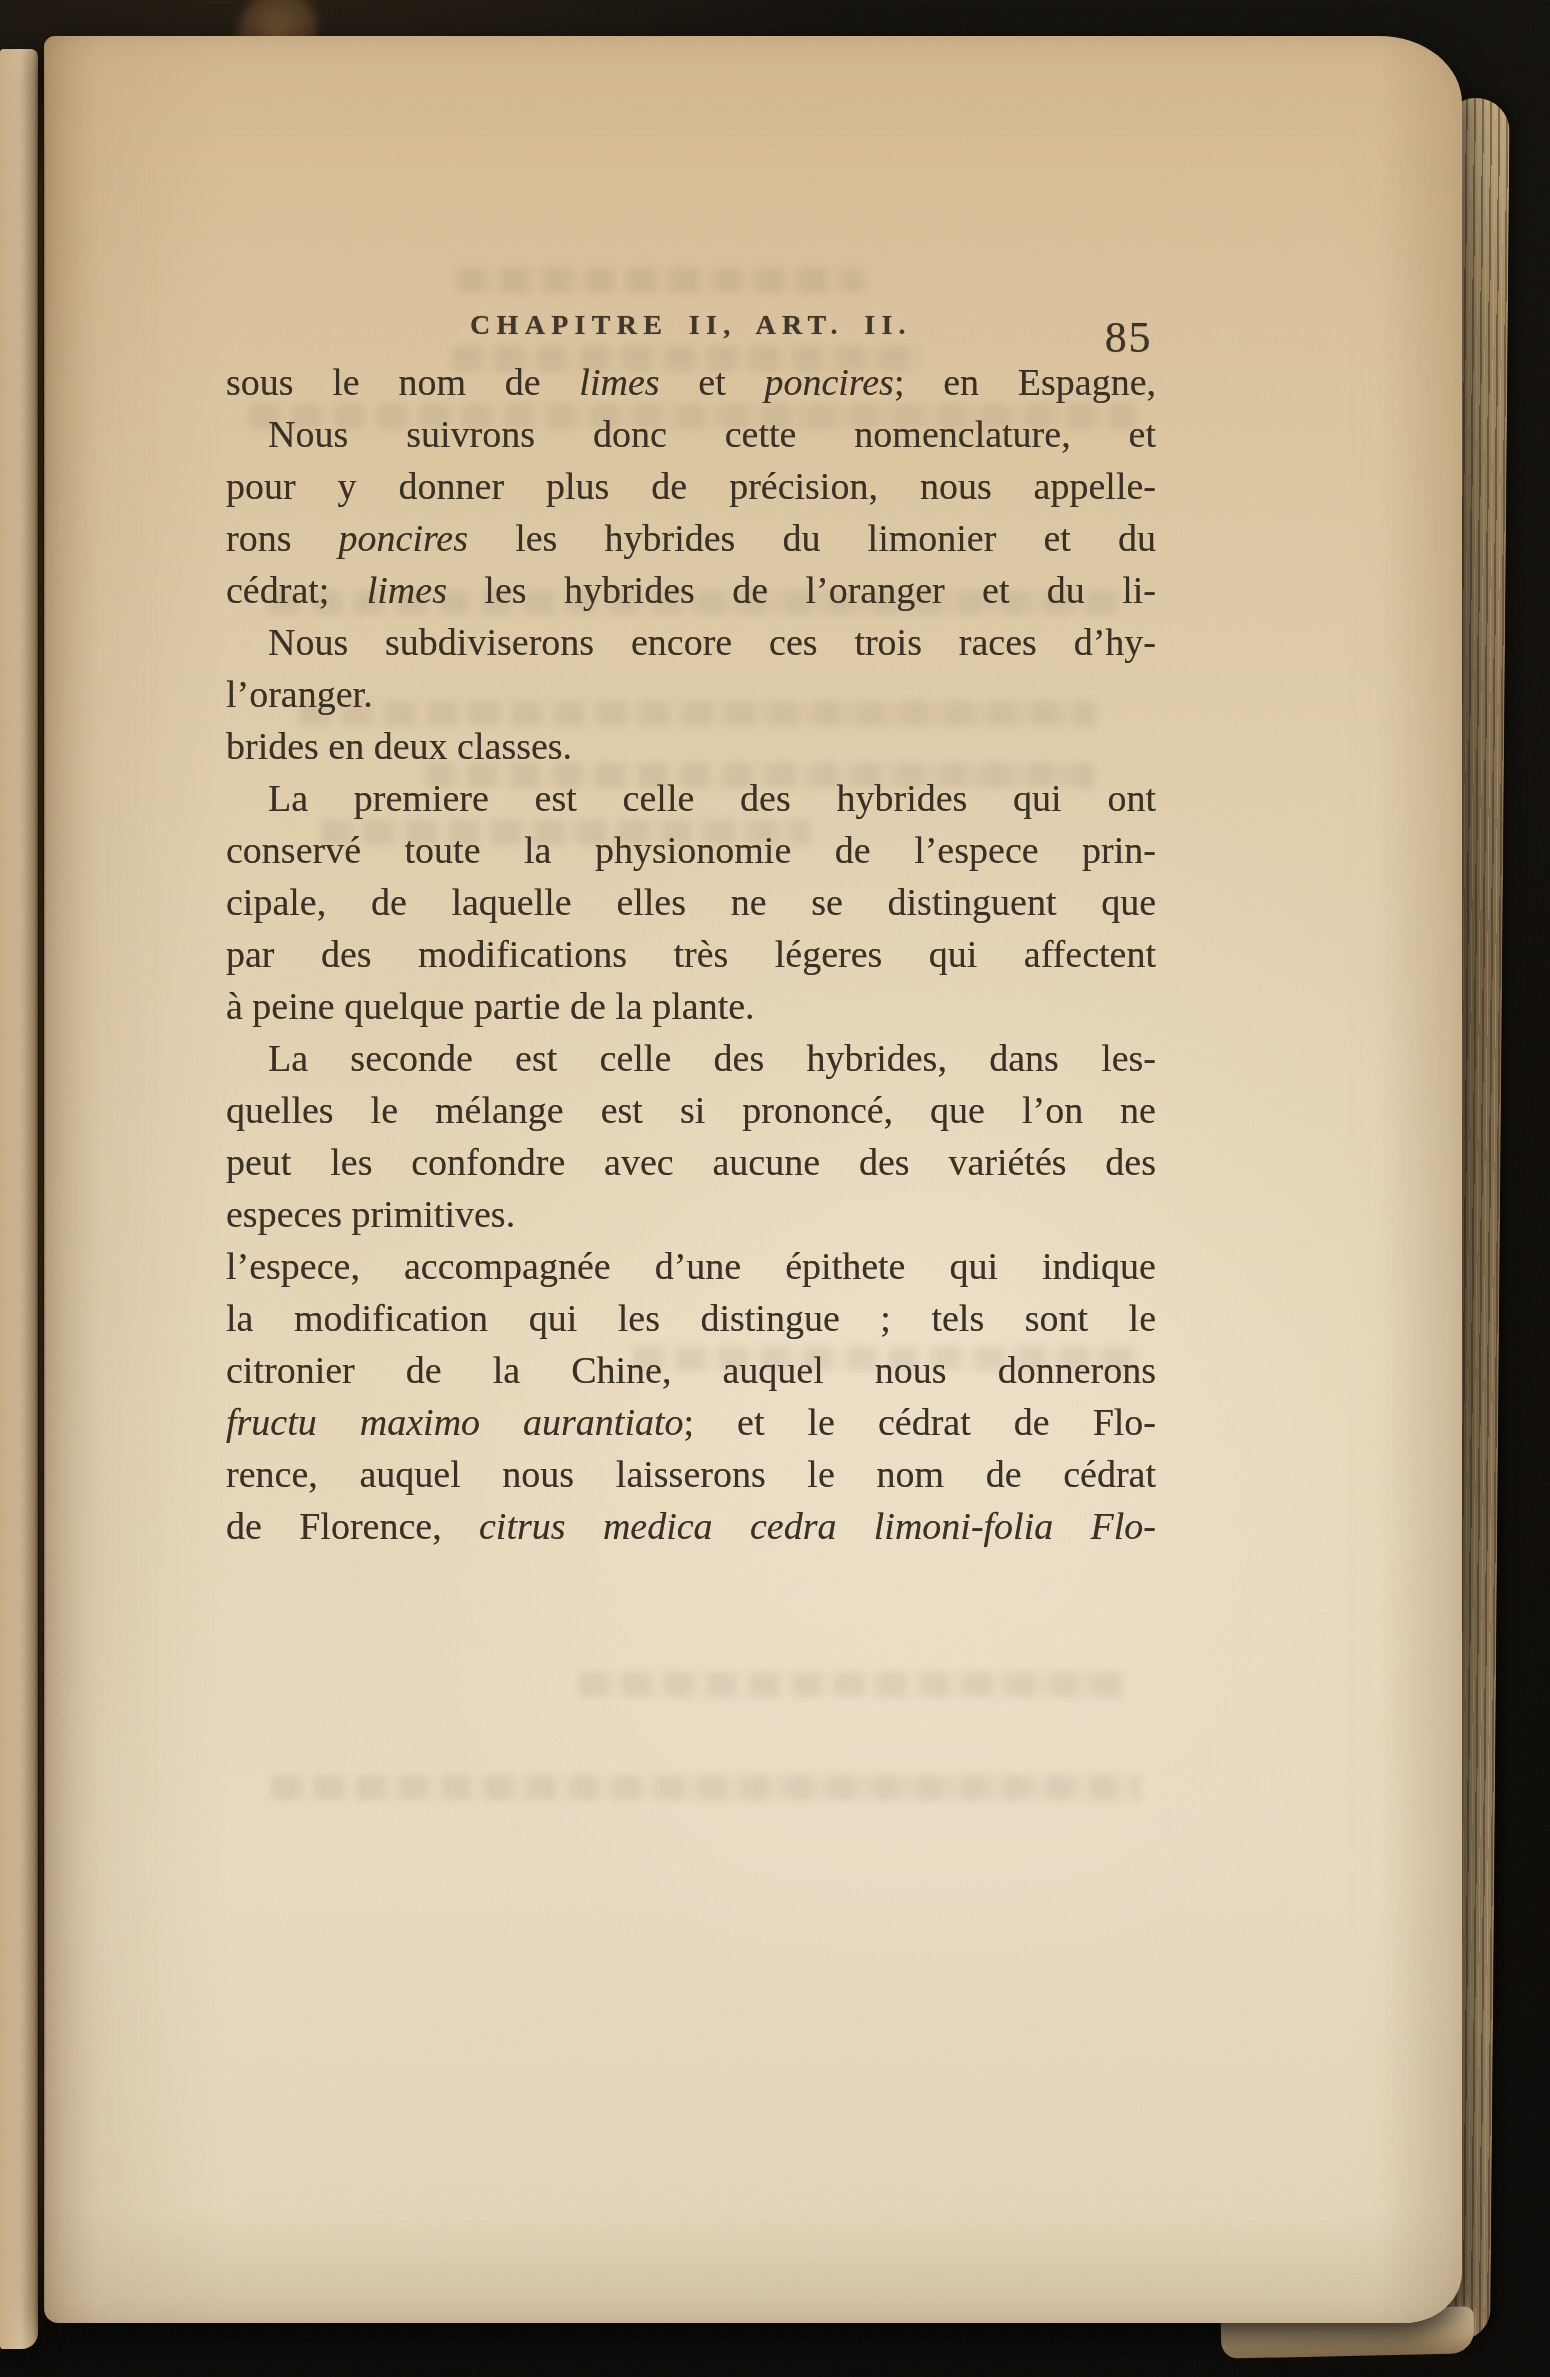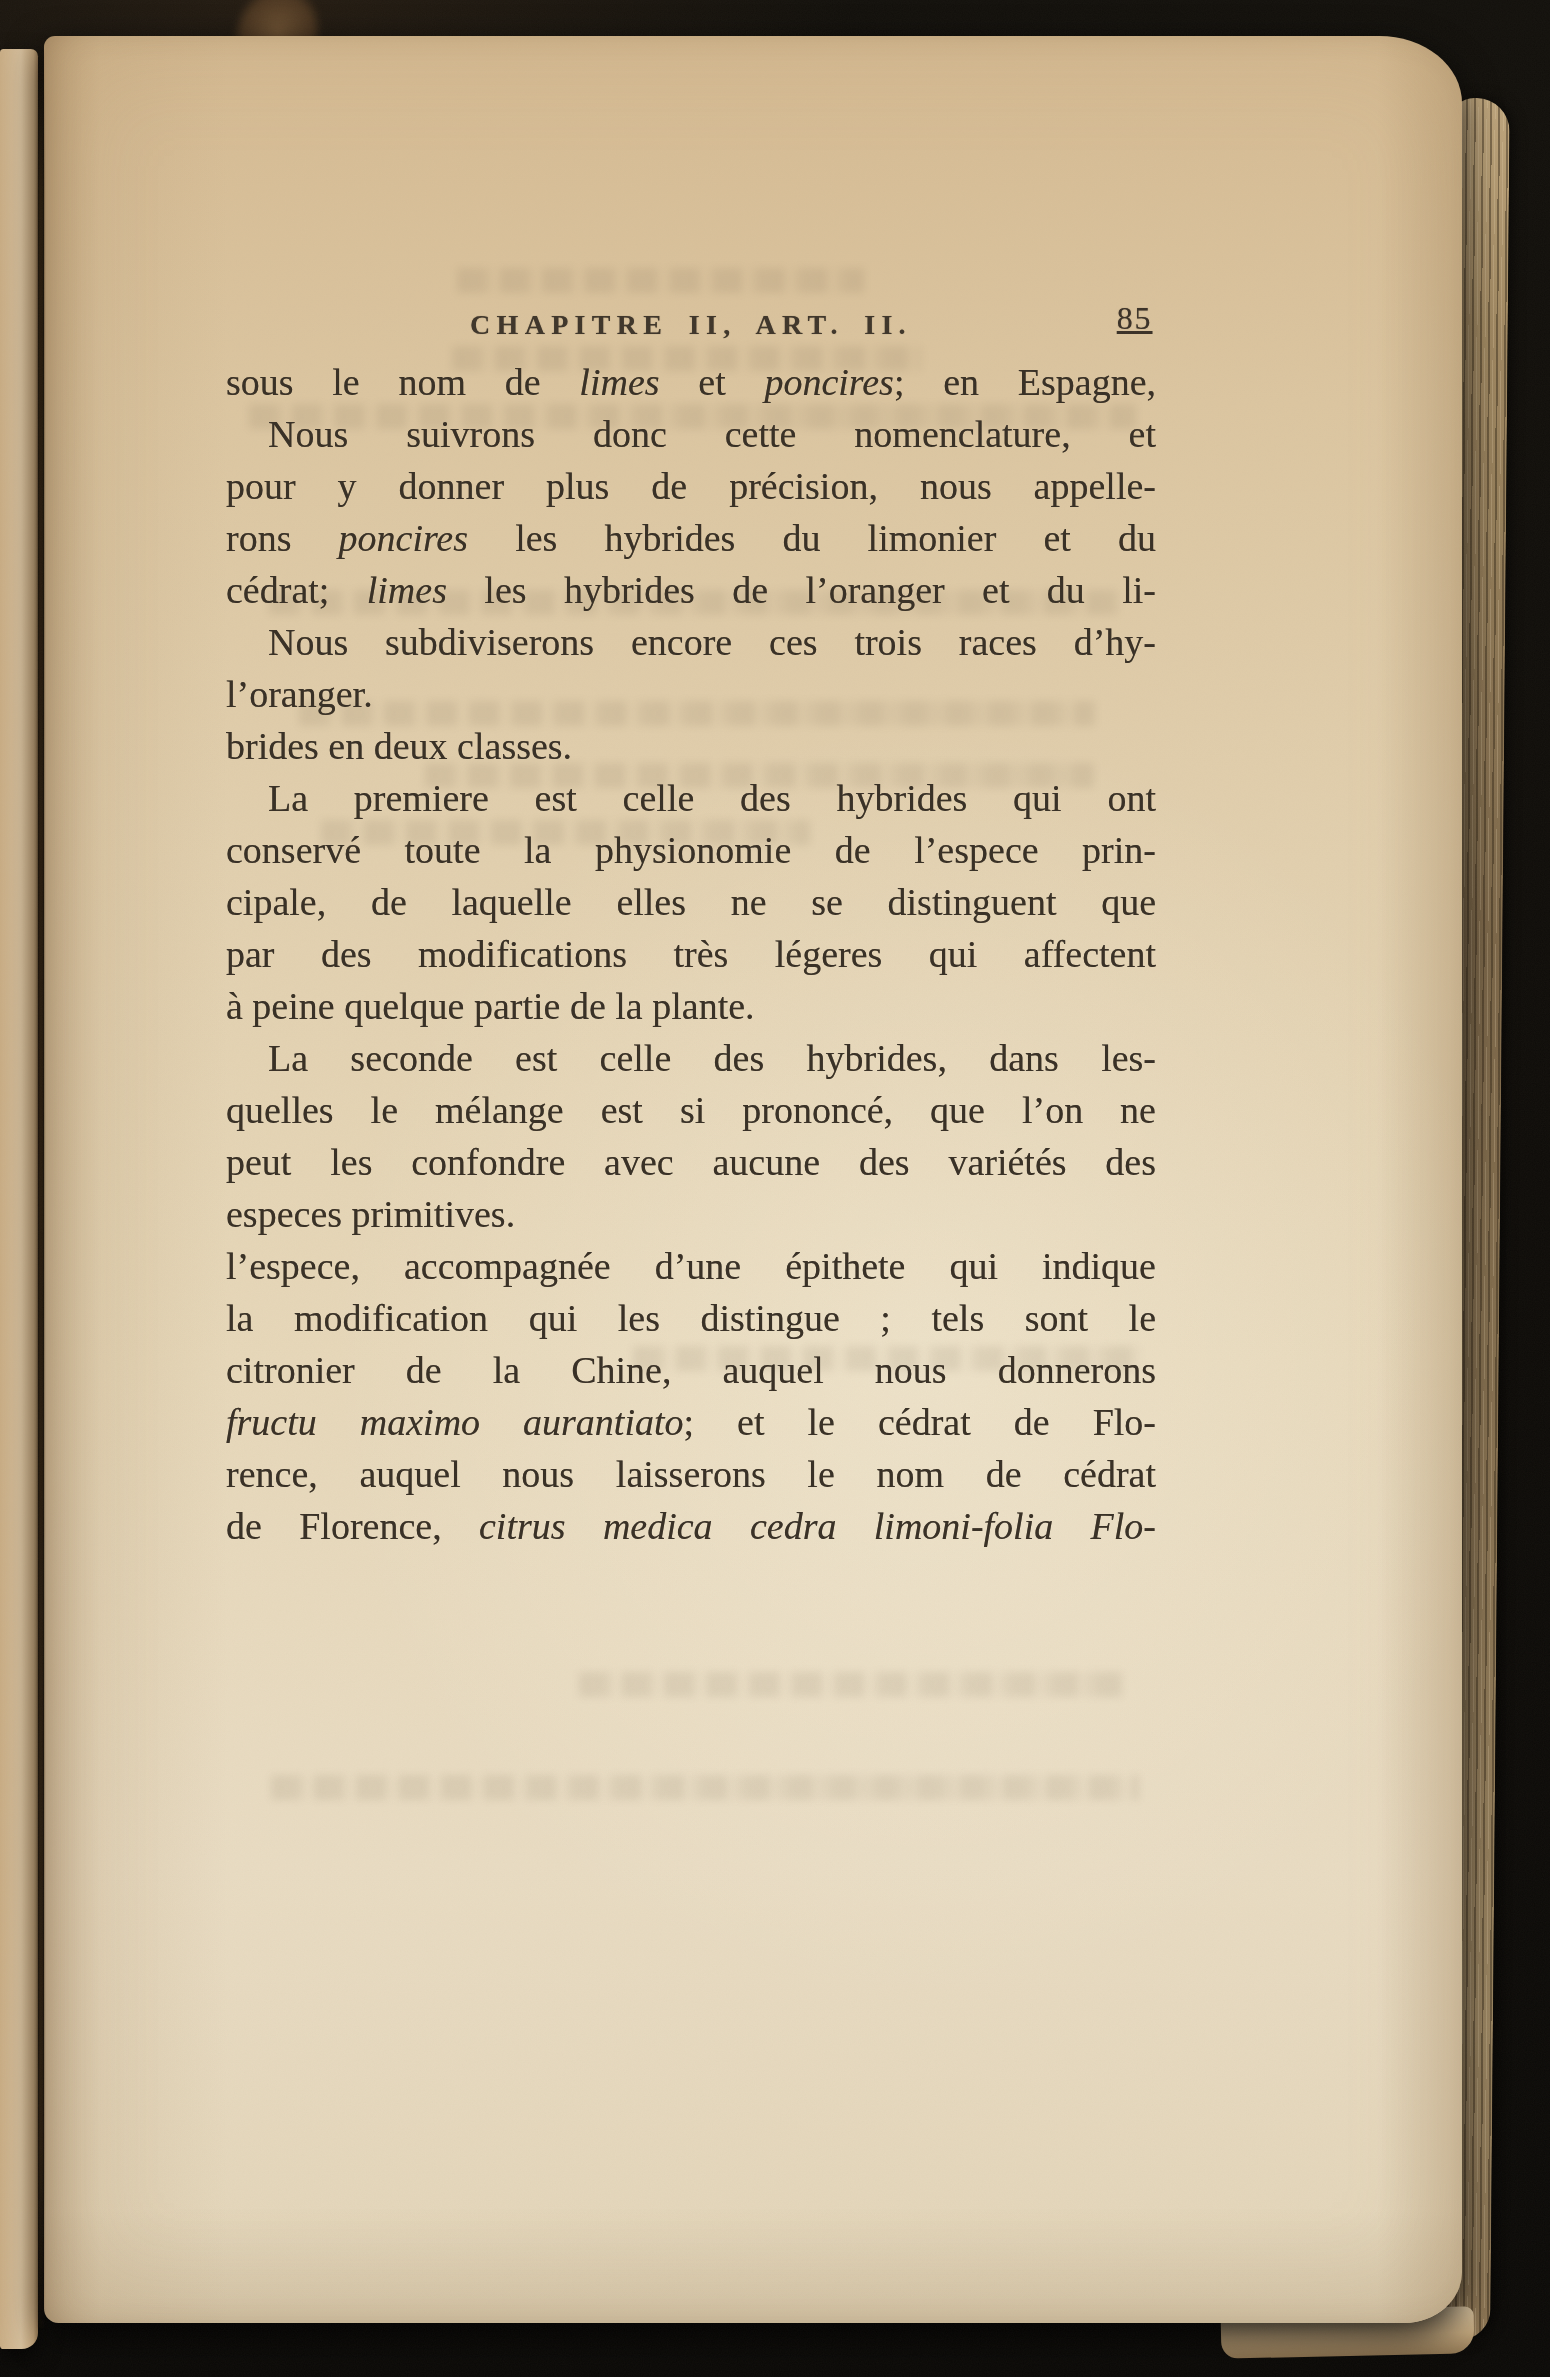--- a/index.html
+++ b/index.html
@@ -71,24 +71,23 @@
   }
 
   
   .header-row { position:absolute; left:226px; top:300px; width:930px; height:54px; }
   .chapter-title {
     position:absolute; left:0; right:0; top:9px; text-align:center;
     font-size:28px; font-weight:700; letter-spacing:6.3px; word-spacing:7.2px;
     color:#3e352a; text-shadow:0 0 0.9px rgba(60,48,34,.5);
   }
   .page-number {
-    position:absolute; right:3.6px; top:0;
-    font-size:32px; color:#3a3128; letter-spacing:1.8px;
+    position:absolute; right:3.6px; top:12px;
+    font-size:44px; color:#3a3128; letter-spacing:1.8px;
     text-shadow:0 0 0.9px rgba(60,48,34,.5);
-    text-decoration:underline;
   }
 
   
   .body-text {
     position:absolute; left:226px; top:356px; width:930px;
     font-size:38px; line-height:52px; color:#372f25;
     text-shadow:0 0 0.6px rgba(55,45,32,.55);
   }
   .body-text .line { text-align:justify; text-align-last:justify; height:52px; overflow:visible; }
   .body-text .line.indent { padding-left:42px; }

